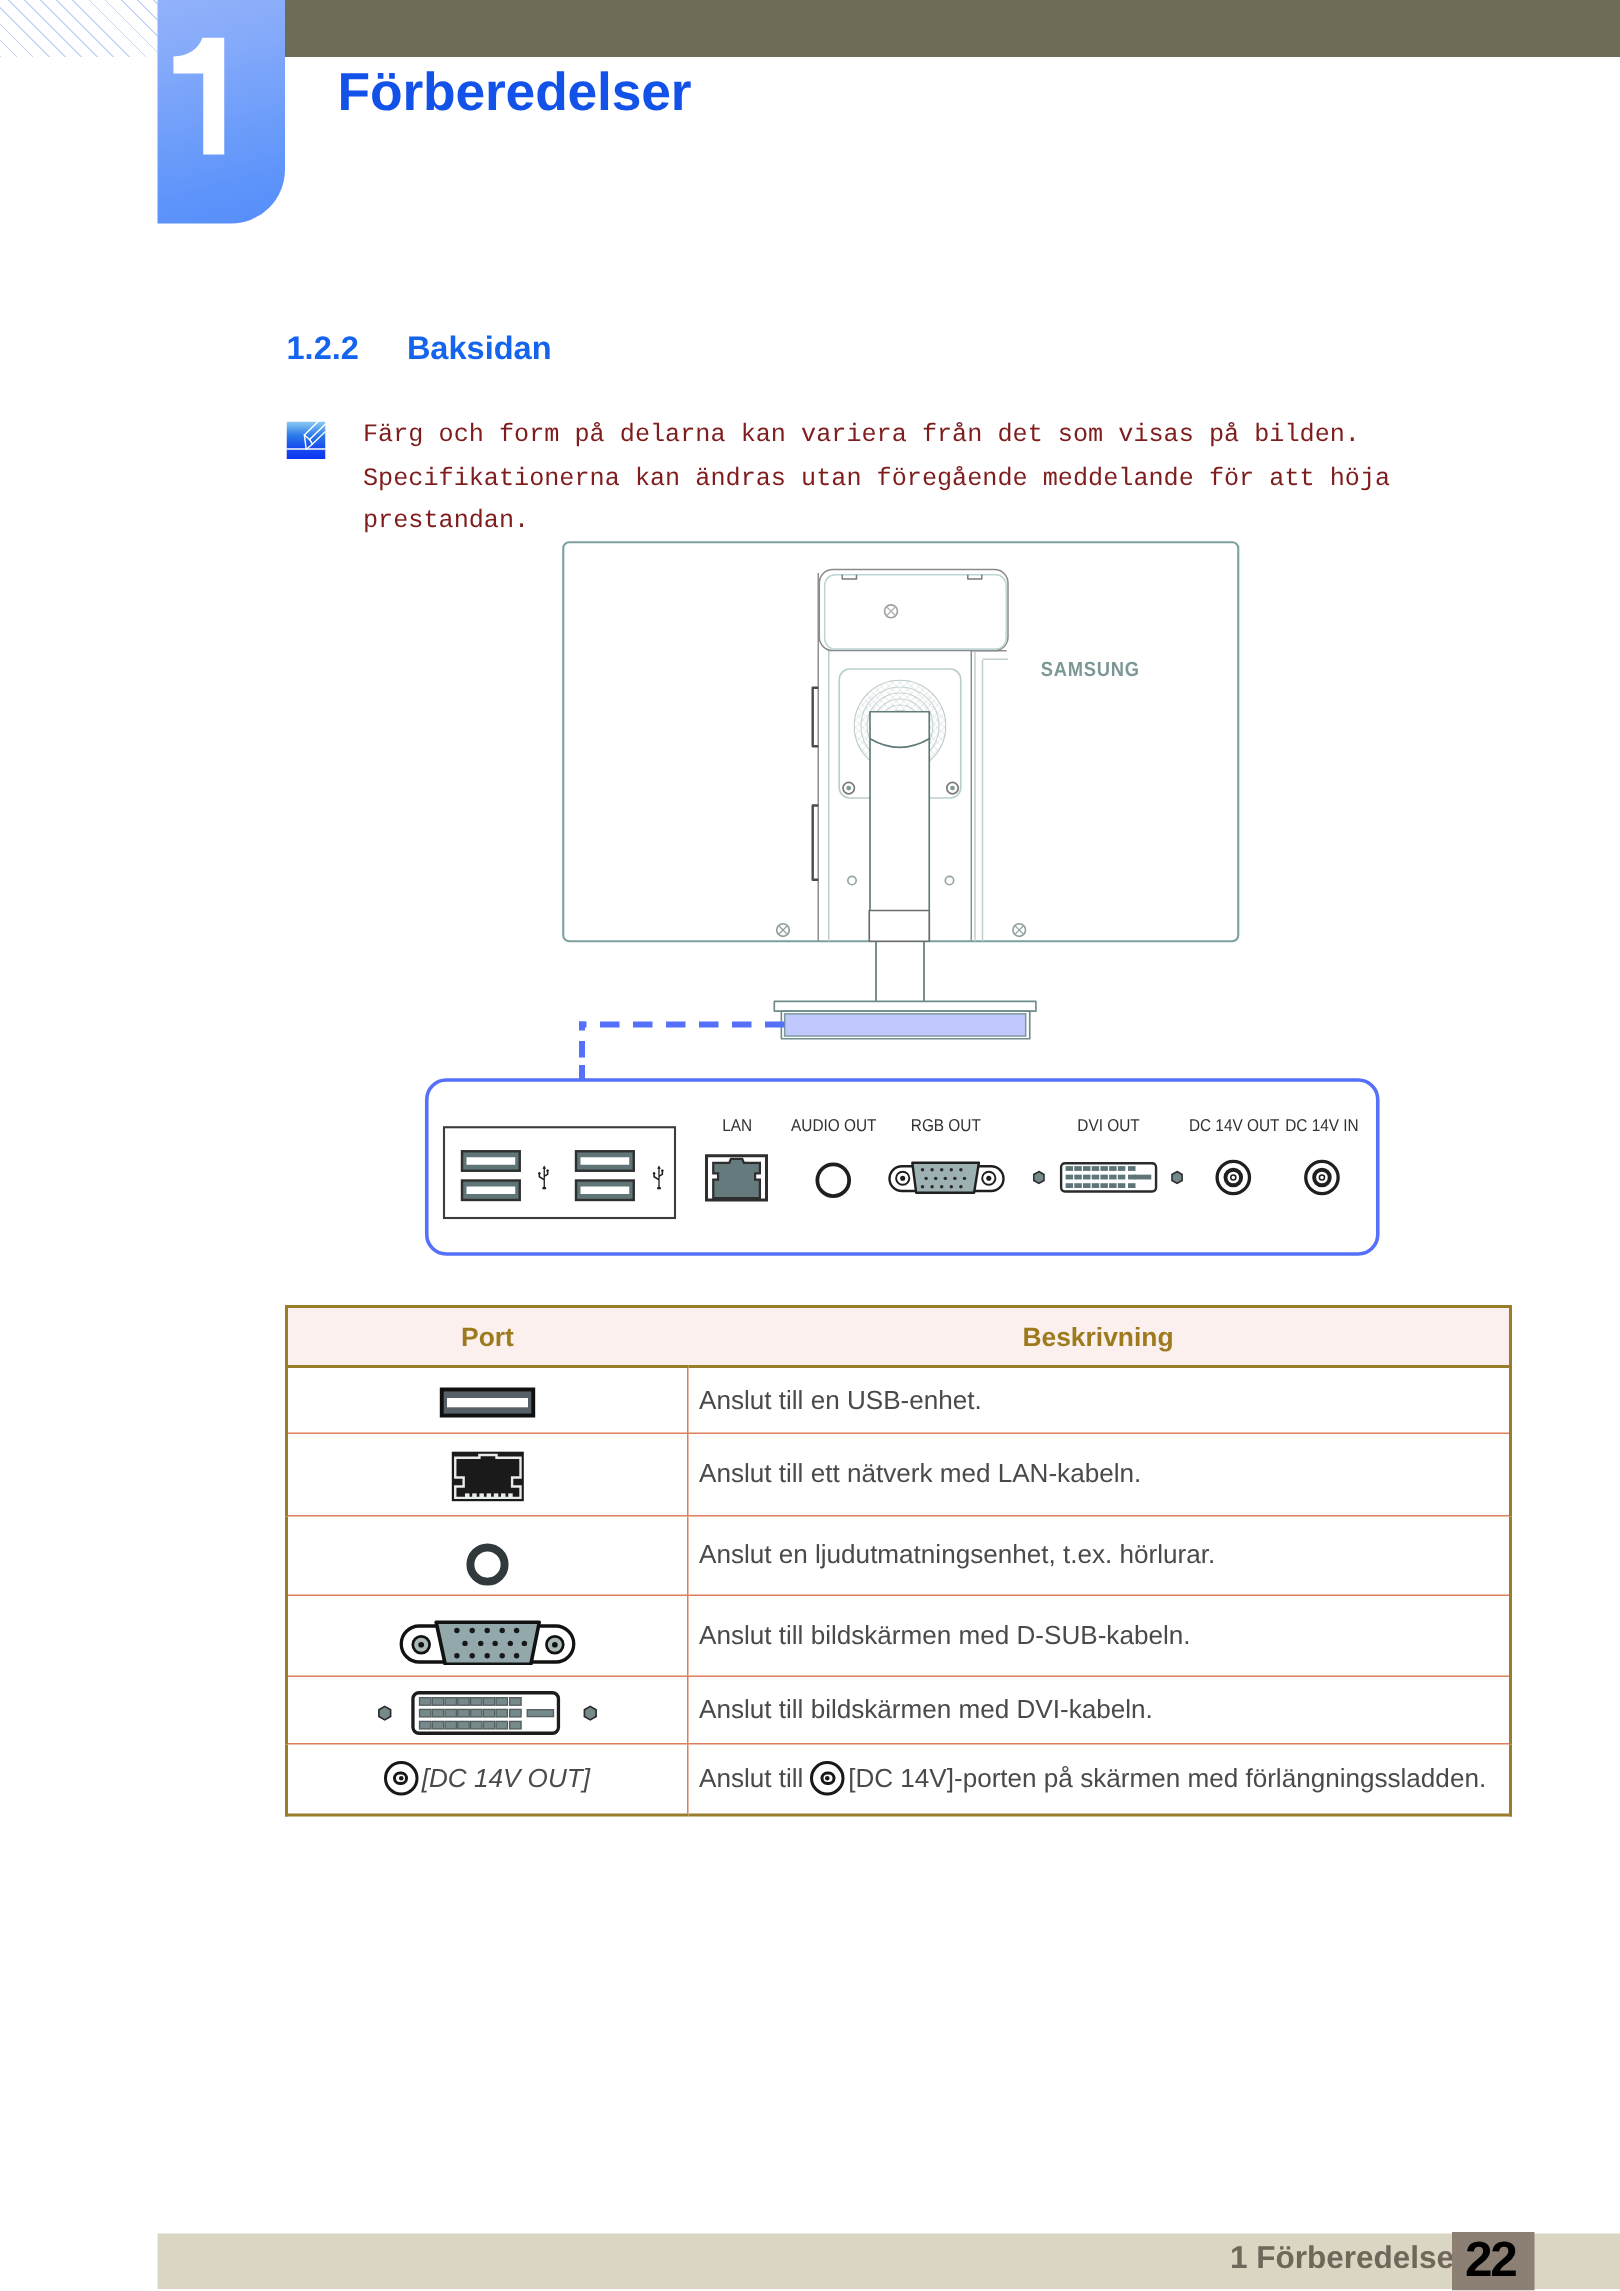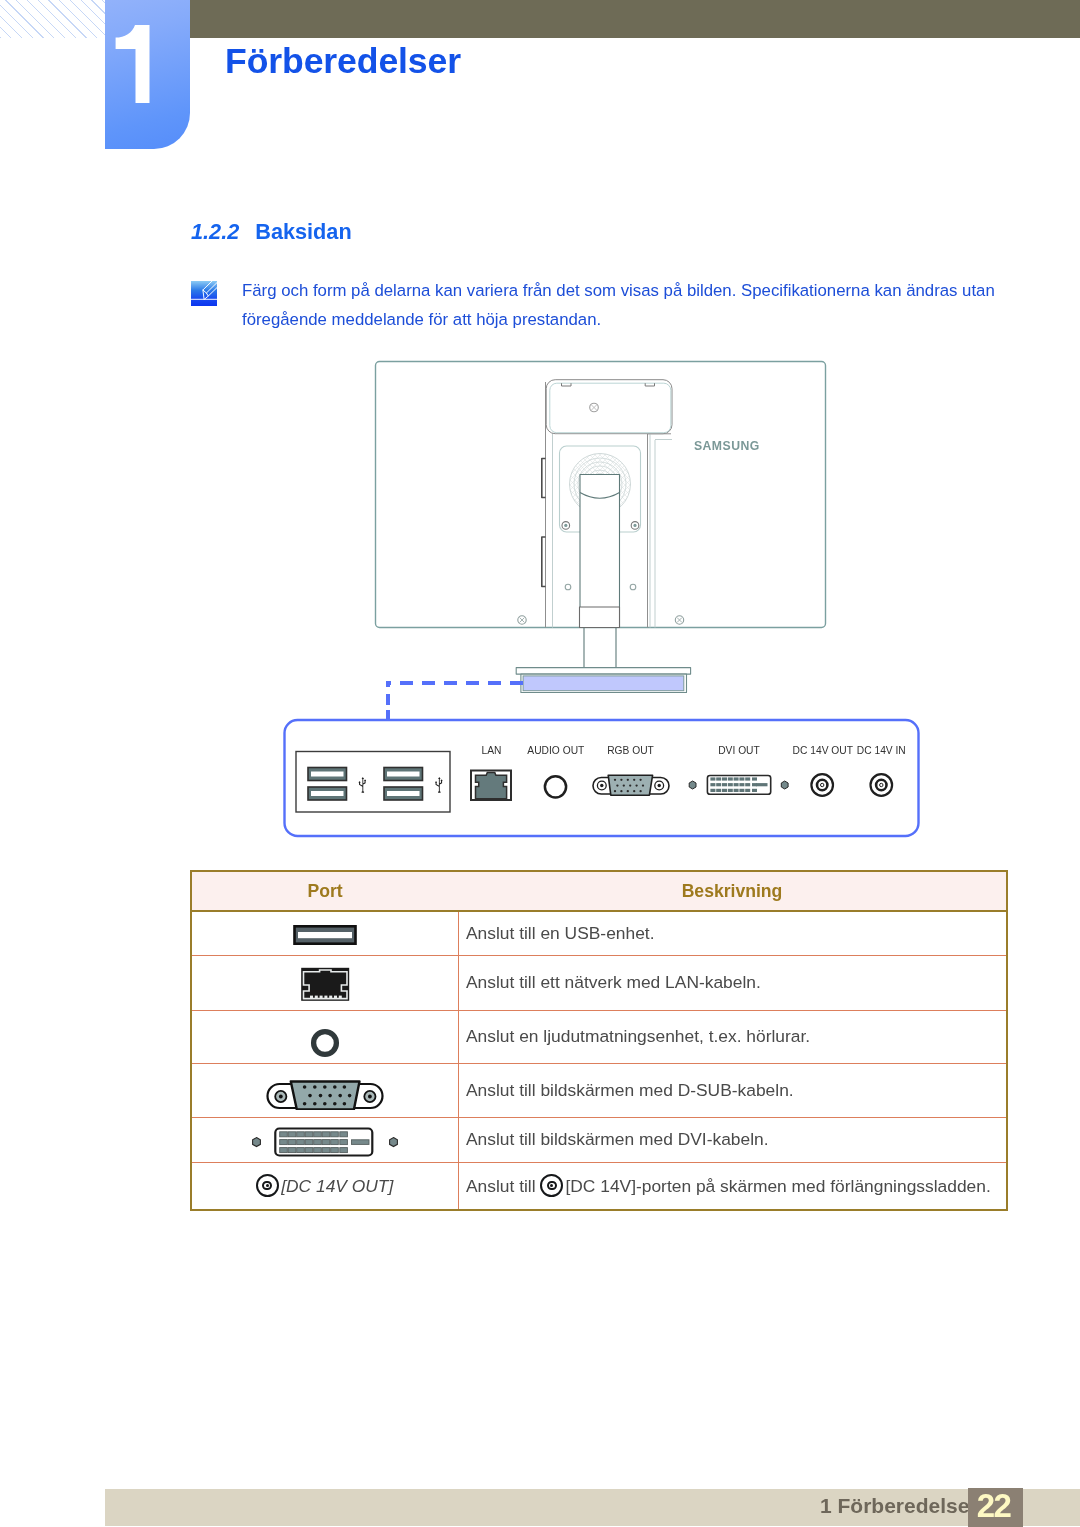--- a/index.html
+++ b/index.html
@@ -15,25 +15,25 @@
   .olivebar{position:absolute;left:190px;top:0;width:890px;height:38px;background:#6e6b56;}
   .chapbox{position:absolute;left:105px;top:0;width:85px;height:149px;
     background:linear-gradient(165deg,#92b2fa 0%,#86abfa 22%,#5f95fa 78%,#558dfa 100%);
     border-bottom-right-radius:36px;}
   .chapnum-mask{position:absolute;left:115px;top:25px;}
   .chaptitle{position:absolute;left:225px;top:41px;color:#1352e8;
     font-size:35.6px;font-weight:700;letter-spacing:-0.1px;}
 
   
   .sec{position:absolute;left:191px;top:219px;color:#1564ee;font-size:21.7px;font-weight:700;}
-  .sec .num{margin-right:16px;font-style:italic;}
+  .sec .num{margin-right:32px;}
 
   .noteicon{position:absolute;left:191px;top:281px;}
-  .notetext{position:absolute;left:242px;top:277px;width:772px;color:#1d4ed8;
-    font-size:16.8px;line-height:28.5px;}
+  .notetext{position:absolute;left:242px;top:277px;width:772px;color:#7f1d1d;
+    font-size:16.8px;line-height:28.5px;font-family:Liberation Mono, monospace;}
 
   
   .fig{position:absolute;left:0px;top:0px;}
 
   
   table.ports{position:absolute;left:190px;top:870px;width:816px;border-collapse:collapse;
     table-layout:fixed;}
   table.ports th{background:#fcf0ee;color:#9e7a1e;font-size:17.6px;font-weight:700;
     border-top:2px solid #9a7d2a;border-bottom:2px solid #9a7d2a;height:38px;padding:0;}
   table.ports th:first-child{border-left:2px solid #9a7d2a;}
@@ -51,21 +51,21 @@
   .jackglyph::after{content:"";position:absolute;left:4.3px;top:4.3px;width:9.8px;height:9.8px;
     border-radius:50%;border:2.6px solid #16181a;box-sizing:border-box;background:#fff;}
   .jackglyph::before{content:"";position:absolute;left:7.6px;top:7.6px;width:3.2px;height:3.2px;
     border-radius:50%;background:#16181a;z-index:2;}
 
   
   .footbar{position:absolute;left:105px;top:1489px;width:975px;height:37px;background:#dbd5c3;}
   .footlabel{position:absolute;left:820px;top:1494px;color:#6e675a;font-size:21px;
     font-weight:700;letter-spacing:0px;}
   .footpage{position:absolute;left:968px;top:1488px;width:55px;height:39px;background:#8b8073;
-    color:#fef9c3;font-size:33px;font-weight:700;text-align:center;line-height:35px;
+    color:#000000;font-size:33px;font-weight:700;text-align:center;line-height:35px;
     letter-spacing:-1.5px;padding-right:4px;box-sizing:border-box;}
 </style>
 </head>
 <body>
 
 <div class="page">
 
   <div class="hatch"></div>
   <div class="olivebar"></div>
   <div class="chapbox">

